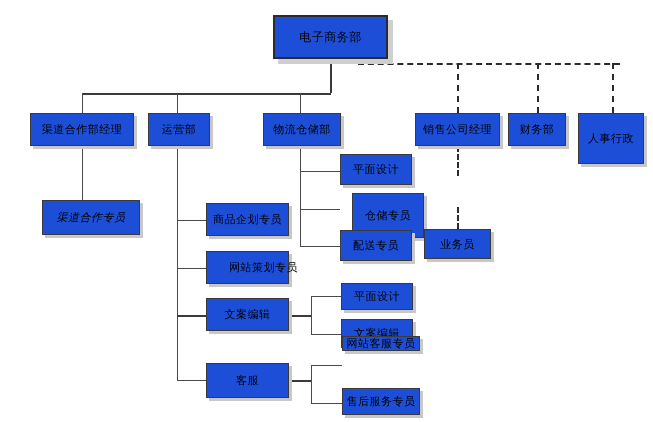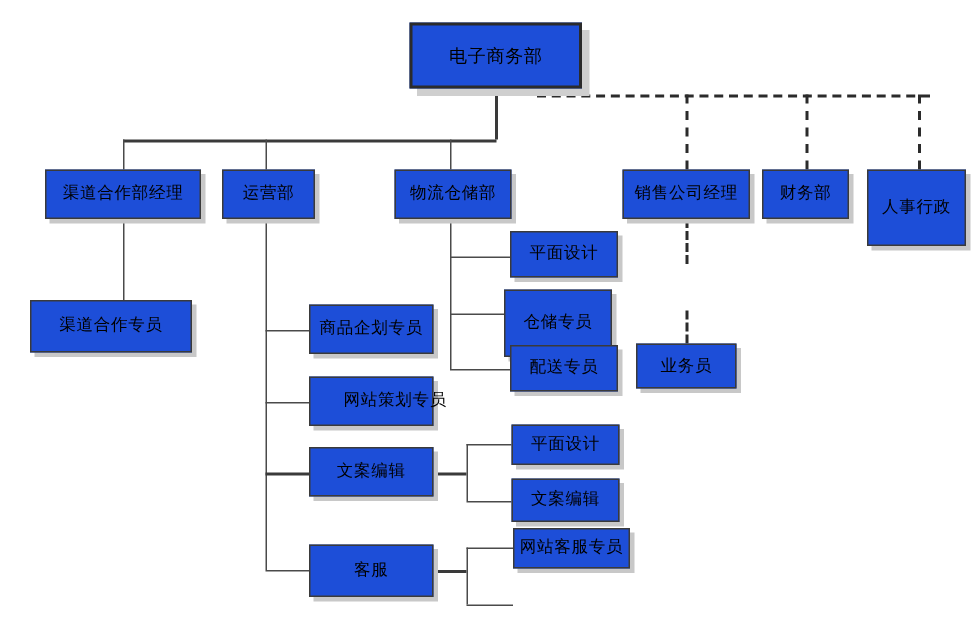--- a/index.html
+++ b/index.html
@@ -103,21 +103,21 @@
     <span>销售公司经理</span>
   </div>
   <div class="node shadowed" style="left:508px; top:113px; width:58px; height:33px;">
     <span>财务部</span>
   </div>
   <div class="node shadowed" style="left:578px; top:113px; width:66px; height:51px;text-align:right;">
     <span>人事行政</span>
   </div>
 
   <div class="conn v-solid" style="left:82px; top:146px; height:54px;"></div>
-  <div class="node shadowed" style="left:20px; top:200px; width:108px; height:35px;">
+  <div class="node shadowed" style="left:42px; top:200px; width:98px; height:35px;font-style:italic;">
     <span>渠道合作专员</span>
   </div>
 
   <div class="conn v-solid" style="left:177px; top:146px; height:234px;"></div>
 
   <div class="conn h-solid" style="left:177px; top:220px; width:29px;"></div>
   <div class="node shadowed" style="left:206px; top:203px; width:83px; height:33px;text-align:center;">
     <span>商品企划专员</span>
   </div>
 
@@ -137,21 +137,21 @@
   </div>
 
   <div class="conn v-solid" style="left:300px; top:146px; height:100px;"></div>
 
   <div class="conn h-solid" style="left:300px; top:171px; width:40px;"></div>
   <div class="node shadowed" style="left:340px; top:154px; width:72px; height:31px;">
     <span>平面设计</span>
   </div>
 
   <div class="conn h-solid" style="left:300px; top:209px; width:40px;"></div>
-  <div class="node shadowed" style="left:336px; top:193px; width:72px; height:45px;">
+  <div class="node shadowed" style="left:352px; top:193px; width:72px; height:45px;">
     <span>仓储专员</span>
   </div>
 
   <div class="conn h-solid" style="left:300px; top:246px; width:40px;"></div>
   <div class="node shadowed" style="left:340px; top:230px; width:72px; height:31px;">
     <span>配送专员</span>
   </div>
 
   <div class="conn h-thick" style="left:289px; top:315px; width:22px;"></div>
   <div class="conn v-solid" style="left:311px; top:296px; height:38px;"></div>
@@ -160,24 +160,27 @@
     <span>平面设计</span>
   </div>
   <div class="conn h-solid" style="left:311px; top:334px; width:30px;"></div>
   <div class="node shadowed" style="left:341px; top:319px; width:72px; height:29px;">
     <span>文案编辑</span>
   </div>
 
   <div class="conn h-thick" style="left:289px; top:380px; width:22px;"></div>
   <div class="conn v-solid" style="left:311px; top:365px; height:38px;"></div>
   <div class="conn h-solid" style="left:311px; top:365px; width:31px;"></div>
-  <div class="node shadowed" style="left:342px; top:352px; width:78px; height:27px;">
+  <div class="node shadowed" style="left:342px; top:336px; width:78px; height:15px;">
     <span>网站客服专员</span>
   </div>
   <div class="conn h-solid" style="left:311px; top:403px; width:31px;"></div>
+  <div class="node shadowed" style="left:342px; top:388px; width:78px; height:27px;">
+    <span>售后服务专员</span>
+  </div>
 
   <div class="conn v-dash" style="left:457px; top:146px; height:30px;"></div>
   <div class="conn v-dash" style="left:457px; top:207px; height:22px;"></div>
   <div class="node shadowed" style="left:424px; top:229px; width:67px; height:30px;">
     <span>业务员</span>
   </div>
 
 </div>
 
 </body></html>

